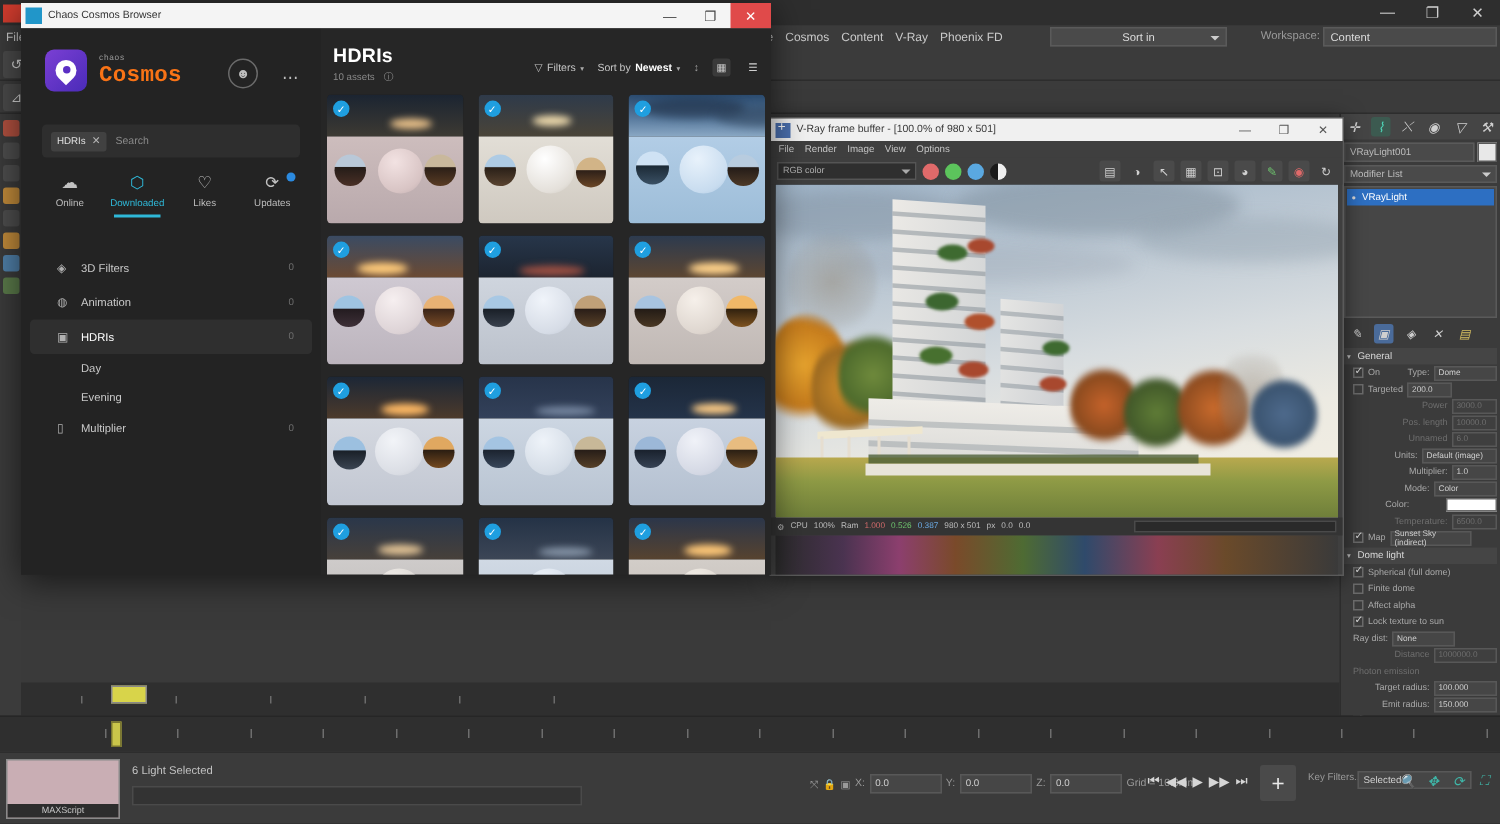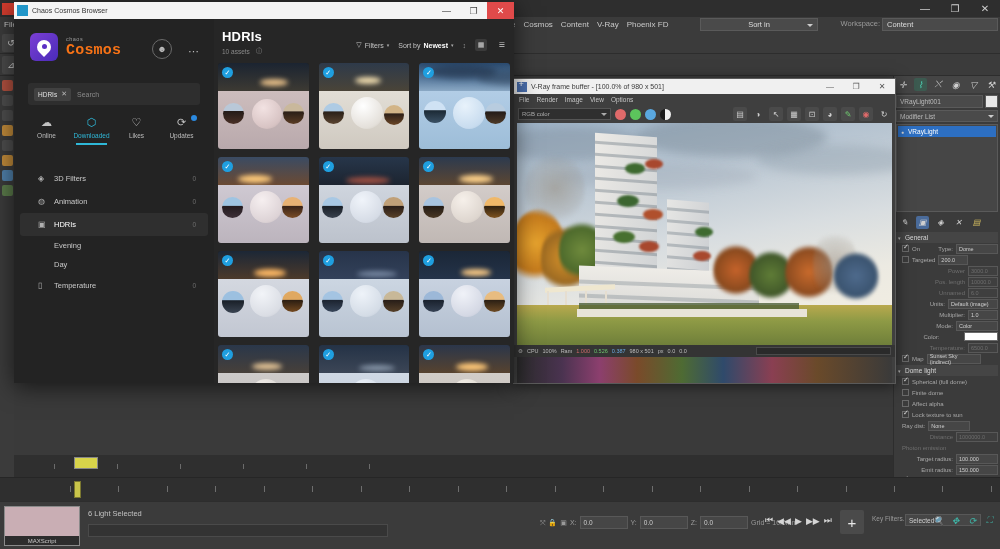--- a/index.html
+++ b/index.html
@@ -820,25 +820,25 @@
           <div class="cos-item">
             <span class="ic">◍</span>
             <span>Animation</span>
             <span class="ct">0</span>
           </div>
           <div class="cos-item sel">
             <span class="ic">▣</span>
             <span>HDRIs</span>
             <span class="ct">0</span>
           </div>
+          <div class="cos-sub">Day</div>
           <div class="cos-sub">Evening</div>
-          <div class="cos-sub">Day</div>
           <div class="cos-item">
             <span class="ic">▯</span>
-            <span>Temperature</span>
+            <span>Multiplier</span>
             <span class="ct">0</span>
           </div>
         </div>
       </div>
 
       <div class="cos-main">
         <div class="cos-h1">HDRIs</div>
         <div class="cos-meta">
           <span class="cnt">10 assets</span>
           <span class="i">ⓘ</span>

